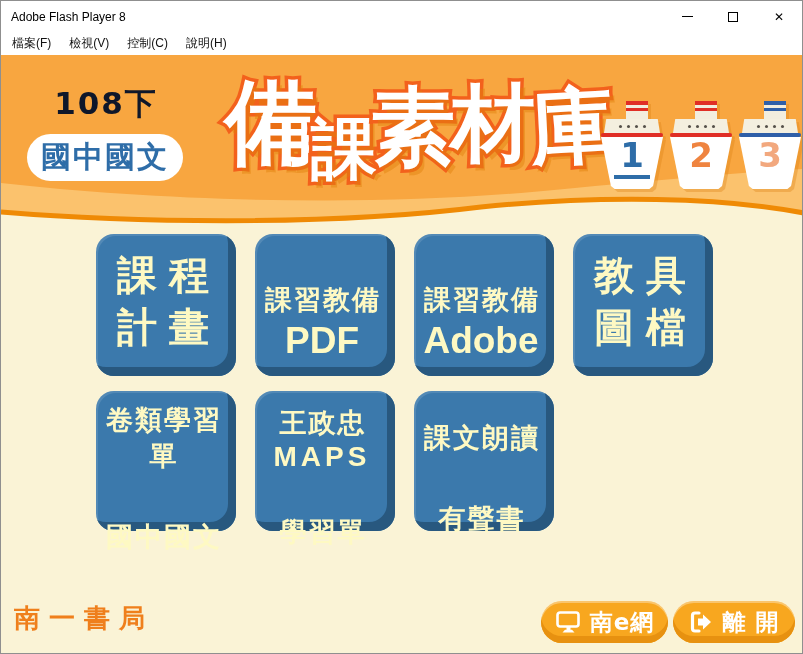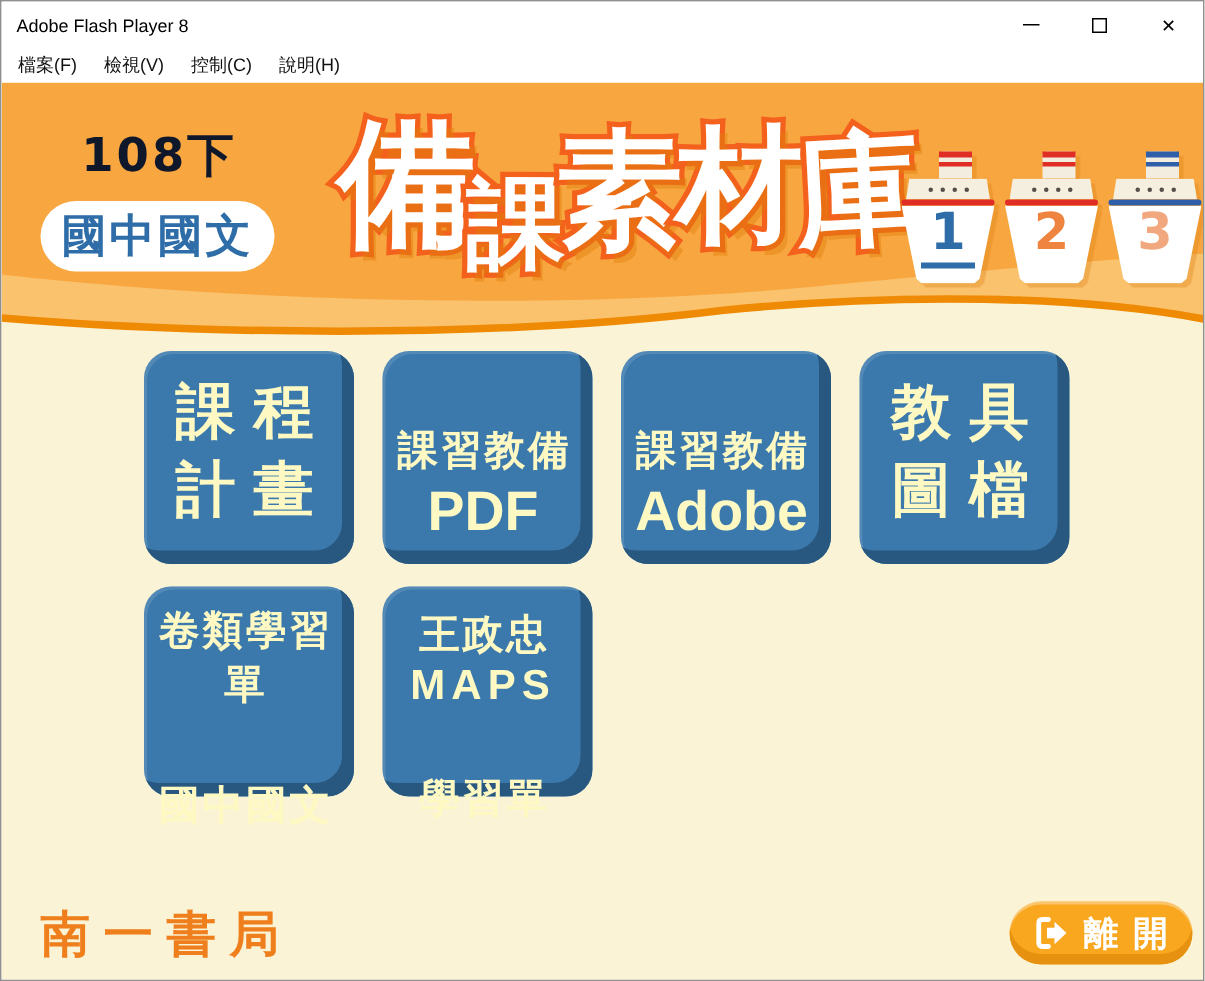--- a/index.html
+++ b/index.html
@@ -97,23 +97,23 @@
   .zh-big   { font-size:40px; line-height:1.3; letter-spacing:12px; margin-left:12px; }
   .zh-std   { font-size:27px; line-height:1.35; letter-spacing:2px; margin-left:2px;margin-top:44px; }
   .zh-md    { font-size:25px; line-height:1.4; letter-spacing:1px; }
   .latin-lg { font-size:37px; line-height:1.2; }
   .latin-md { font-size:28px; line-height:1.15; letter-spacing:4px; }
   .latin-sm { font-size:20px; line-height:1.5; letter-spacing:1px; }
   .tile-tight .ln { line-height:1.18; }
 
   
   .publisher {
-    position:absolute; left:26px; top:546px;
+    position:absolute; left:13px; top:546px;
     font-family:"DejaVu Serif","Liberation Serif",serif; font-weight:bold;
-    font-size:33px; color:var(--publisher); letter-spacing:9px;
+    font-size:26px; color:var(--publisher); letter-spacing:9px;
   }
   .pill-btn {
     position:absolute; top:546px; height:42px; border-radius:21px; cursor:pointer;
     background:var(--pill_orange);
     box-shadow:inset 0 -7px 0 var(--pill_shadow), inset 0 2px 0 rgba(255,255,255,0.35);
     display:flex; align-items:center; justify-content:center; gap:8px;
     color:#fff; font-weight:bold; font-family:"DejaVu Sans",sans-serif;
     font-size:23px; letter-spacing:1px;
   }
   .btn-nan-e { left:540px; width:127px; }
@@ -238,24 +238,36 @@
       </div>
       <div class="tile">
         <span class="ln zh-std">卷類學習單</span>
         <span class="ln zh-std">國中國文</span>
       </div>
       <div class="tile tile-tight">
         <span class="ln zh-std">王政忠</span>
         <span class="ln latin-md">MAPS</span>
         <span class="ln zh-std">學習單</span>
       </div>
+      <div class="tile">
+        <span class="ln zh-std">課文朗讀</span>
+        <span class="ln zh-std">有聲書</span>
+      </div>
     </div>
 
     <div class="publisher">南一書局</div>
 
+    <div class="pill-btn btn-nan-e">
+      <svg width="27" height="25" viewBox="0 0 27 25">
+        <rect x="2.5" y="2.5" width="21" height="14" rx="2.5" fill="none" stroke="#fff" stroke-width="2.6"></rect>
+        <rect x="11.5" y="17" width="4" height="3" fill="#fff"></rect>
+        <path d="M7.5,22.5 L19.5,22.5 L17,19.8 L10,19.8 Z" fill="#fff"></path>
+      </svg>
+      <span>南e網</span>
+    </div>
 
     <div class="pill-btn btn-exit">
       <svg width="26" height="24" viewBox="0 0 26 24">
         <path d="M11,3 H7 Q4.5,3 4.5,5.5 V18.5 Q4.5,21 7,21 H11" fill="none" stroke="#fff" stroke-width="3.2" stroke-linecap="round"></path>
         <path d="M10,8.5 L15,8.5 L15,4.5 L23,12 L15,19.5 L15,15.5 L10,15.5 Z" fill="#fff"></path>
       </svg>
       <span>離 開</span>
     </div>
 
   </div>

